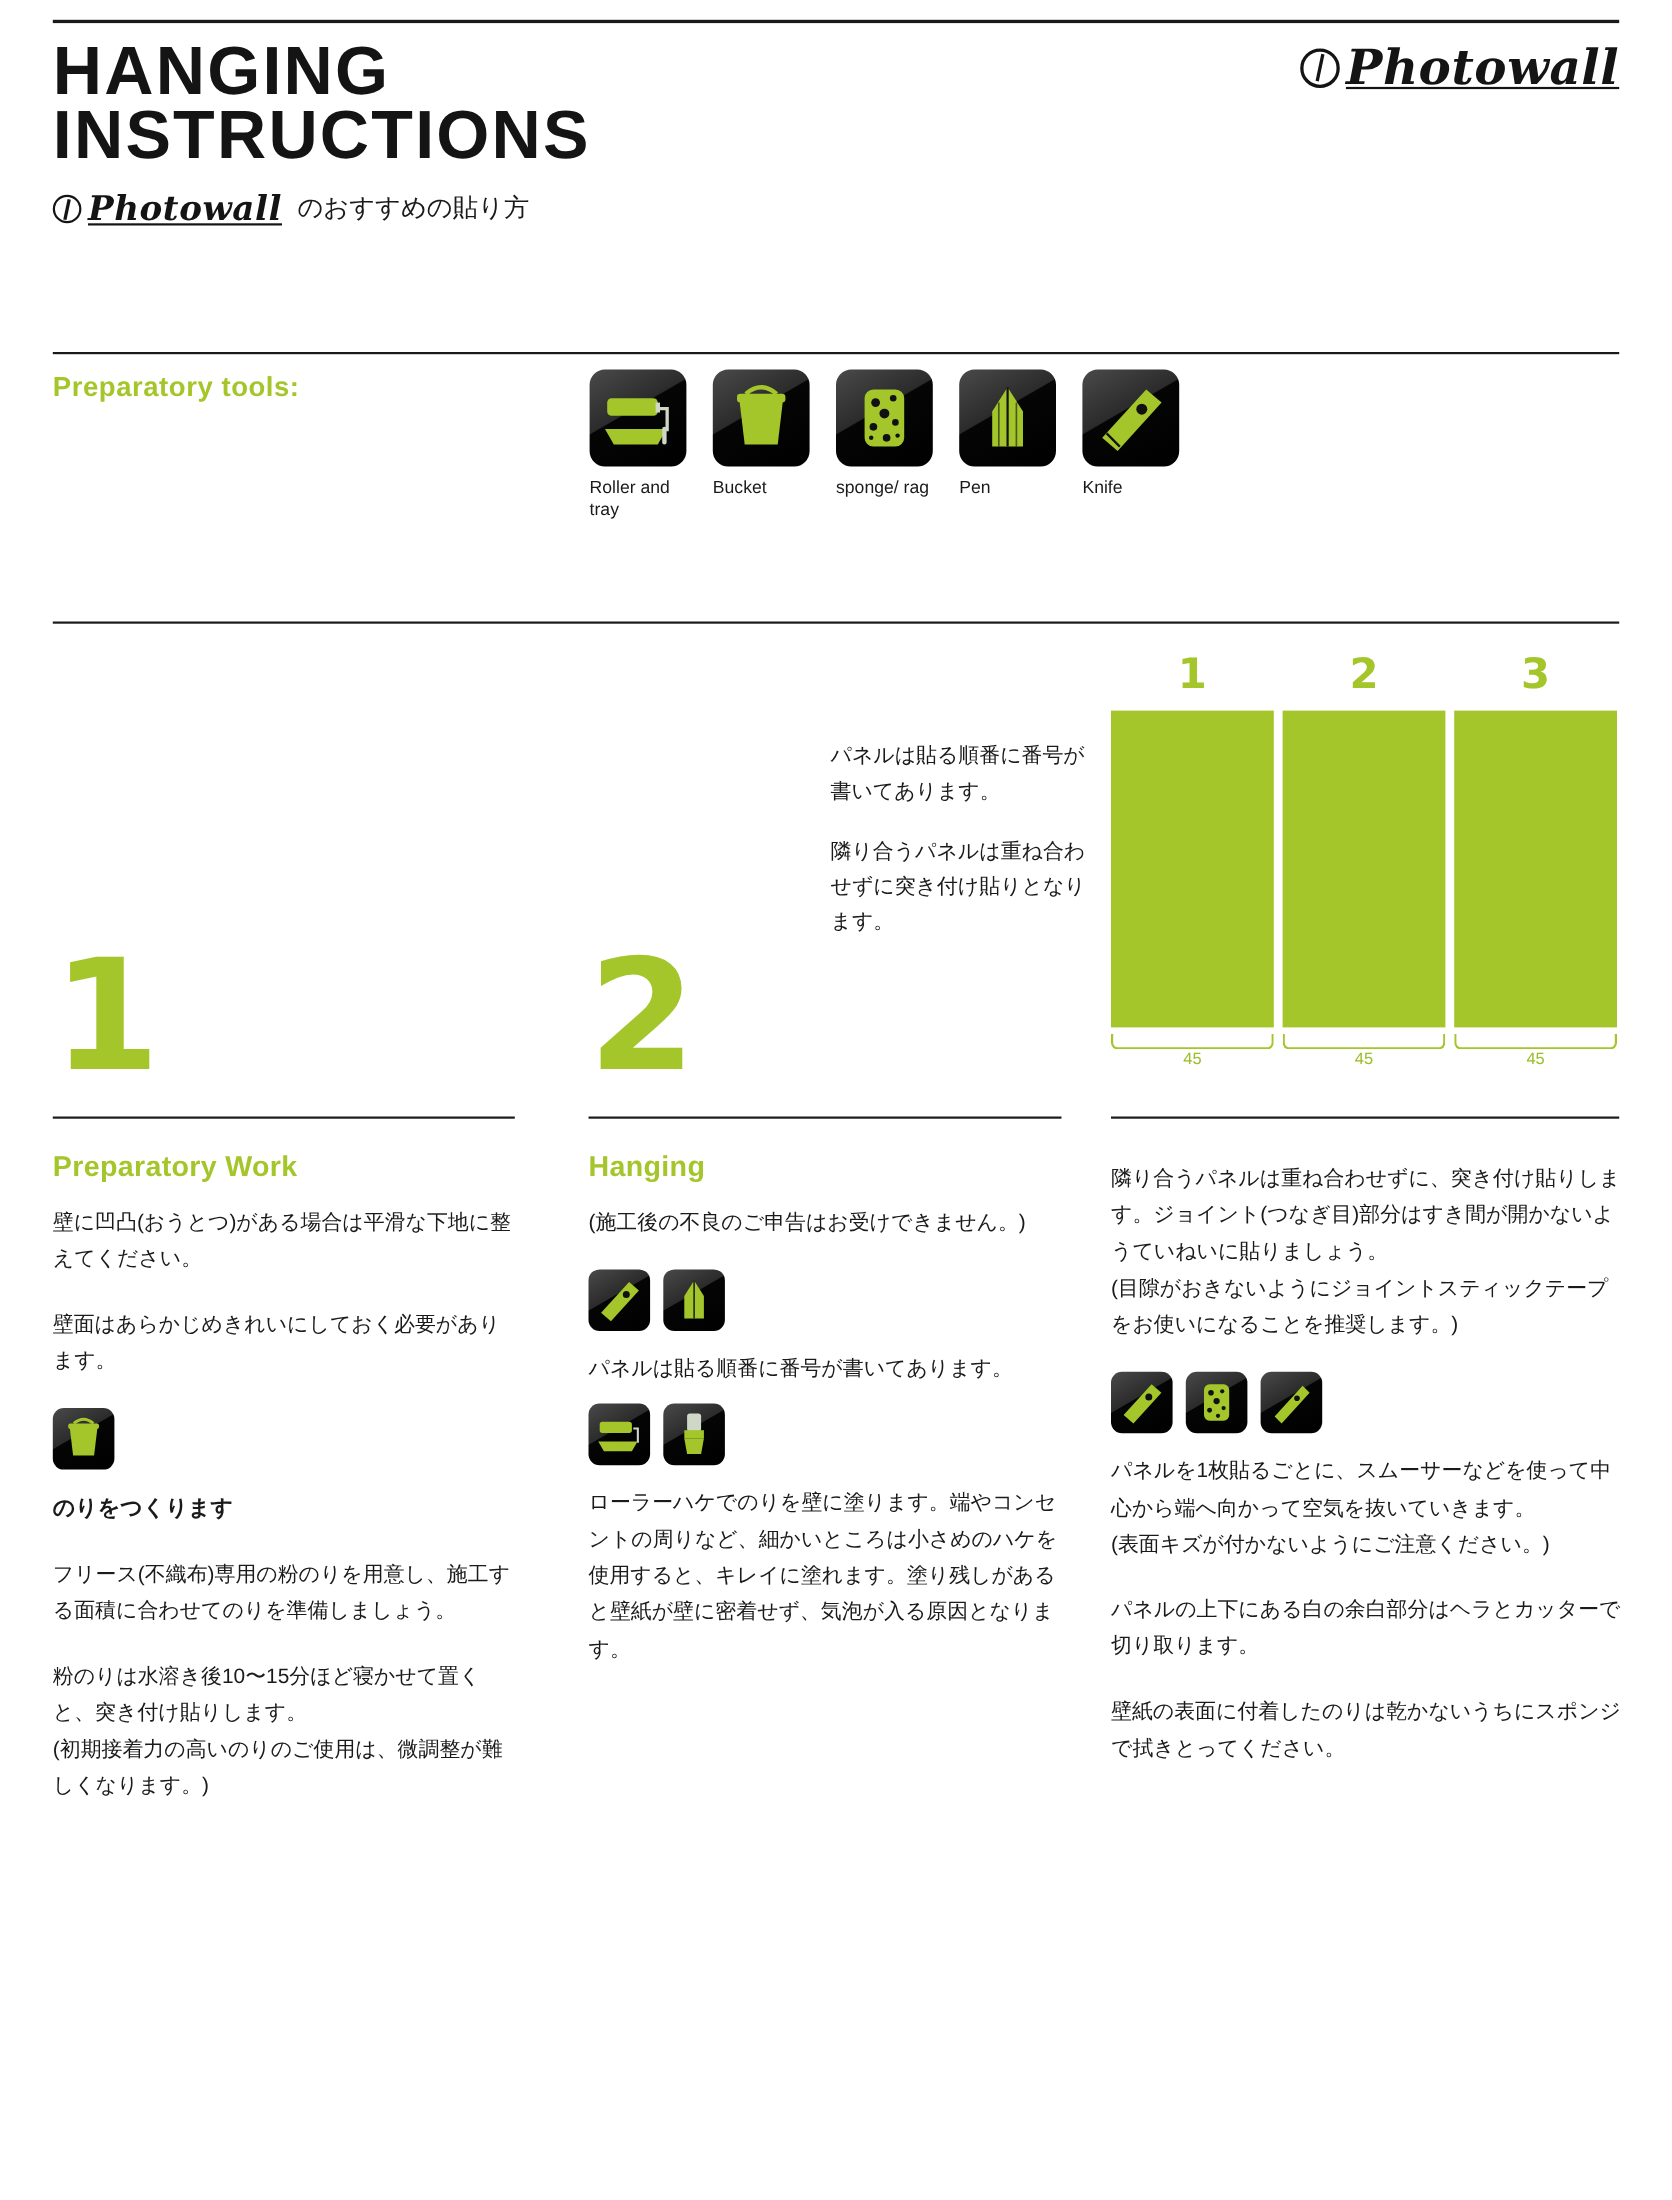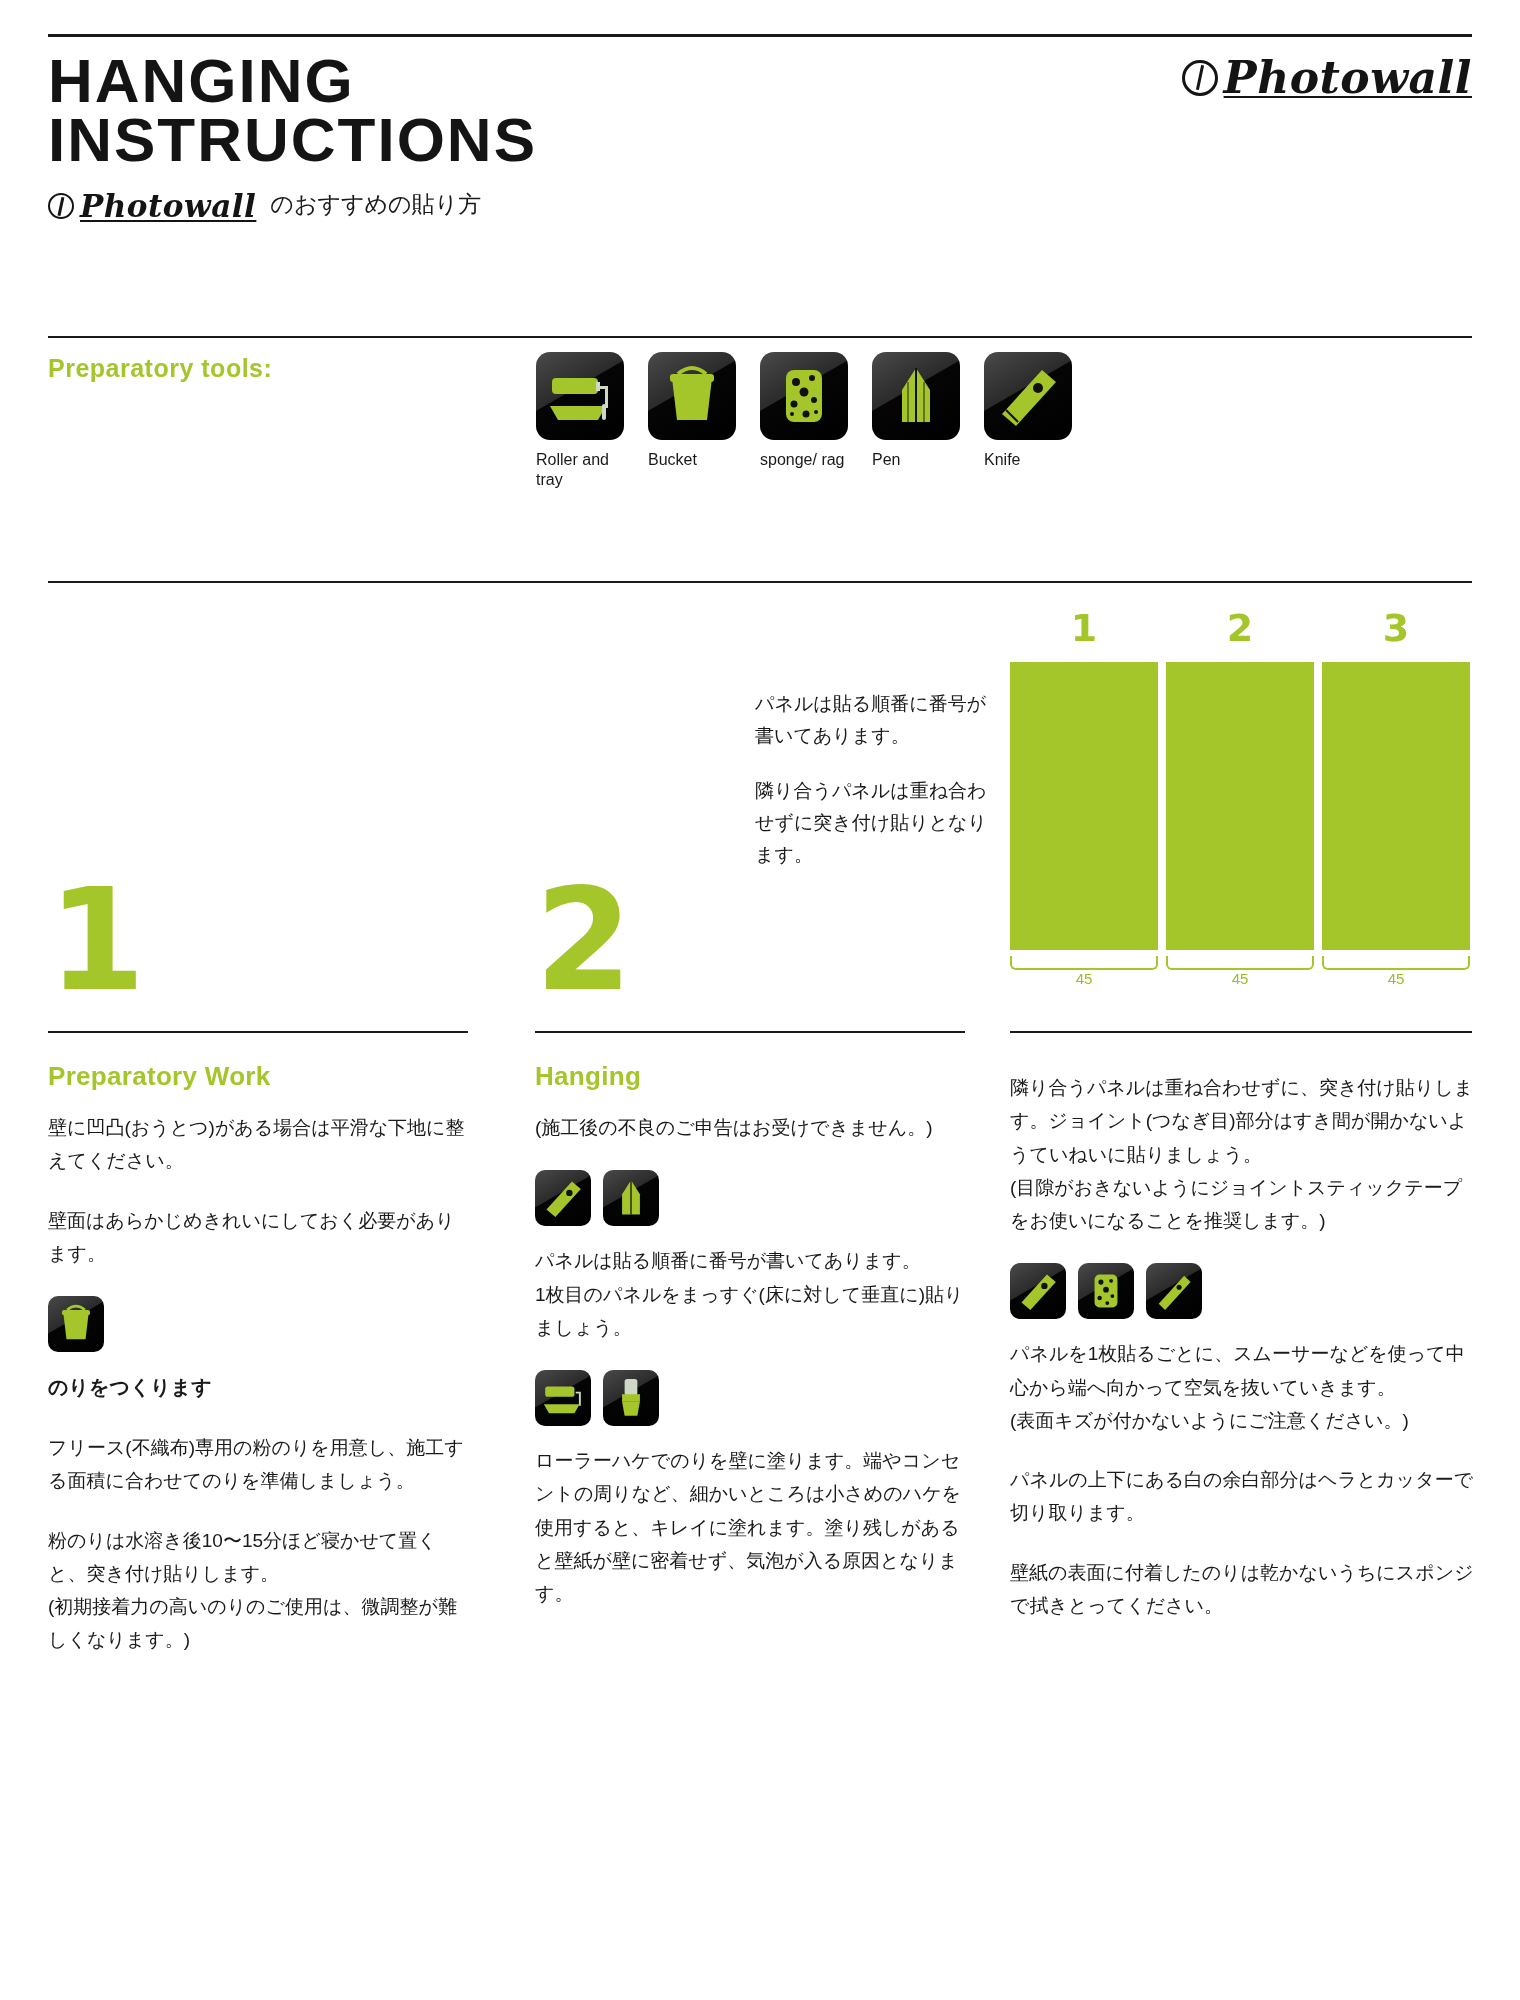--- a/index.html
+++ b/index.html
@@ -14,21 +14,20 @@
     color: #1a1a1a;
     position: relative;
     overflow: hidden;
   }
   .page {
     position: relative;
     width: 1520px;
     height: 1896px;
     padding: 16px;
     box-sizing: border-box;
-    margin-top: 16px;
   }
 
   
   .top-rule {
     position: absolute;
     left: 48px;
     top: 18px;
     width: 1424px;
     height: 3px;
     background: #1a1a1a;
@@ -471,21 +470,20 @@
       </div>
       <div class="mini-icon">
         <svg class="glyph" viewBox="0 0 88 88">
           <path d="M44 16 L58 38 L58 70 L30 70 L30 38 Z" fill="#a4c62b"></path>
           <path d="M44 16 L44 70" stroke="#111" stroke-width="2"></path>
         </svg>
       </div>
     </div>
 
     <p class="tight">パネルは貼る順番に番号が書いてあります。</p>
-    <p>1枚目のパネルをまっすぐ(床に対して垂直に)貼りましょう。</p>
 
     <div class="mini-row">
       <div class="mini-icon">
         <svg class="glyph" viewBox="0 0 88 88">
           <rect x="16" y="26" width="46" height="16" rx="4" fill="#a4c62b"></rect>
           <path d="M64 34 h8 v22 h-3 v-19 h-5z" fill="#cfd8c6"></path>
           <path d="M14 54 h56 l-8 14 h-40z" fill="#a4c62b"></path>
         </svg>
       </div>
       <div class="mini-icon">

